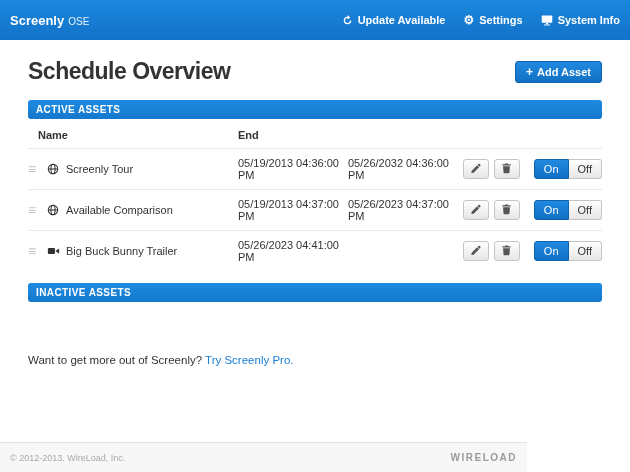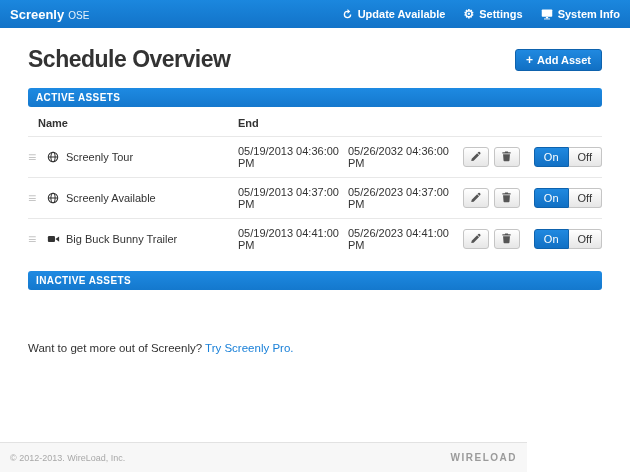--- a/index.html
+++ b/index.html
@@ -8,21 +8,21 @@
     width: 630px; height: 472px;
     font-family: "Liberation Sans", sans-serif;
     background: #ffffff;
     position: relative;
     overflow: hidden;
     color: #333;
   }
 
   
   .navbar {
-    height: 28px;
+    height: 40px;
     background: linear-gradient(#1b87de, #1273c8);
     display: flex; justify-content: space-between; align-items: center;
     padding: 0 10px;
   }
   .brand { display: flex; align-items: baseline; gap: 4px; cursor: pointer; }
   .brand-name { color: #fff; font-size: 13px; font-weight: bold; }
   .brand-edition { color: #e8f2fb; font-size: 10px; }
   .nav-right { display: flex; gap: 18px; }
   .nav-item {
     display: flex; align-items: center; gap: 5px;
@@ -201,21 +201,21 @@
       <span class="drag-handle">≡</span>
       <span class="asset-type-icon">
         <svg width="12" height="12" viewBox="0 0 16 16">
             <g fill="none" stroke="#333" stroke-width="1.4">
               <circle cx="8" cy="8" r="6.3"></circle>
               <ellipse cx="8" cy="8" rx="2.8" ry="6.3"></ellipse>
               <path d="M1.7 8h12.6"></path>
             </g>
           </svg>
       </span>
-      <span class="name-text">Screenly Available</span>
+      <span class="name-text">Available Comparison</span>
     </div>
     <div class="col-start">05/19/2013 04:37:00 PM</div>
     <div class="col-end">05/26/2023 04:37:00 PM</div>
     <div class="col-actions">
       <button class="btn-icon">
         <span><svg width="11" height="11" viewBox="0 0 16 16" fill="#555">
               <path d="M12.1 1.6a1.5 1.5 0 0 1 2.1 0l.7.7a1.5 1.5 0 0 1 0 2.1l-1 1-2.8-2.8zM2.5 11.2l7.9-7.9 2.8 2.8-7.9 7.9-3.5.7z"></path>
             </svg></span>
       </button>
       <button class="btn-icon">
@@ -234,21 +234,20 @@
     <div class="col-name">
       <span class="drag-handle">≡</span>
       <span class="asset-type-icon">
         <svg width="13" height="12" viewBox="0 0 16 16" fill="#333">
             <rect x="0.5" y="4" width="9.5" height="8" rx="1.5"></rect>
             <path d="M10.5 8l5-3.5v7z"></path>
           </svg>
       </span>
       <span class="name-text">Big Buck Bunny Trailer</span>
     </div>
-    <div class="col-start">05/19/2013 04:41:00 PM</div>
     <div class="col-end">05/26/2023 04:41:00 PM</div>
     <div class="col-actions">
       <button class="btn-icon">
         <span><svg width="11" height="11" viewBox="0 0 16 16" fill="#555">
               <path d="M12.1 1.6a1.5 1.5 0 0 1 2.1 0l.7.7a1.5 1.5 0 0 1 0 2.1l-1 1-2.8-2.8zM2.5 11.2l7.9-7.9 2.8 2.8-7.9 7.9-3.5.7z"></path>
             </svg></span>
       </button>
       <button class="btn-icon">
         <span><svg width="11" height="12" viewBox="0 0 16 16" fill="#555">
               <path d="M6 1.5h4l.5 1H14v1.8H2V2.5h3.5zM3 5.5h10l-.7 9a1.2 1.2 0 0 1-1.2 1.1H4.9a1.2 1.2 0 0 1-1.2-1.1z"></path>

